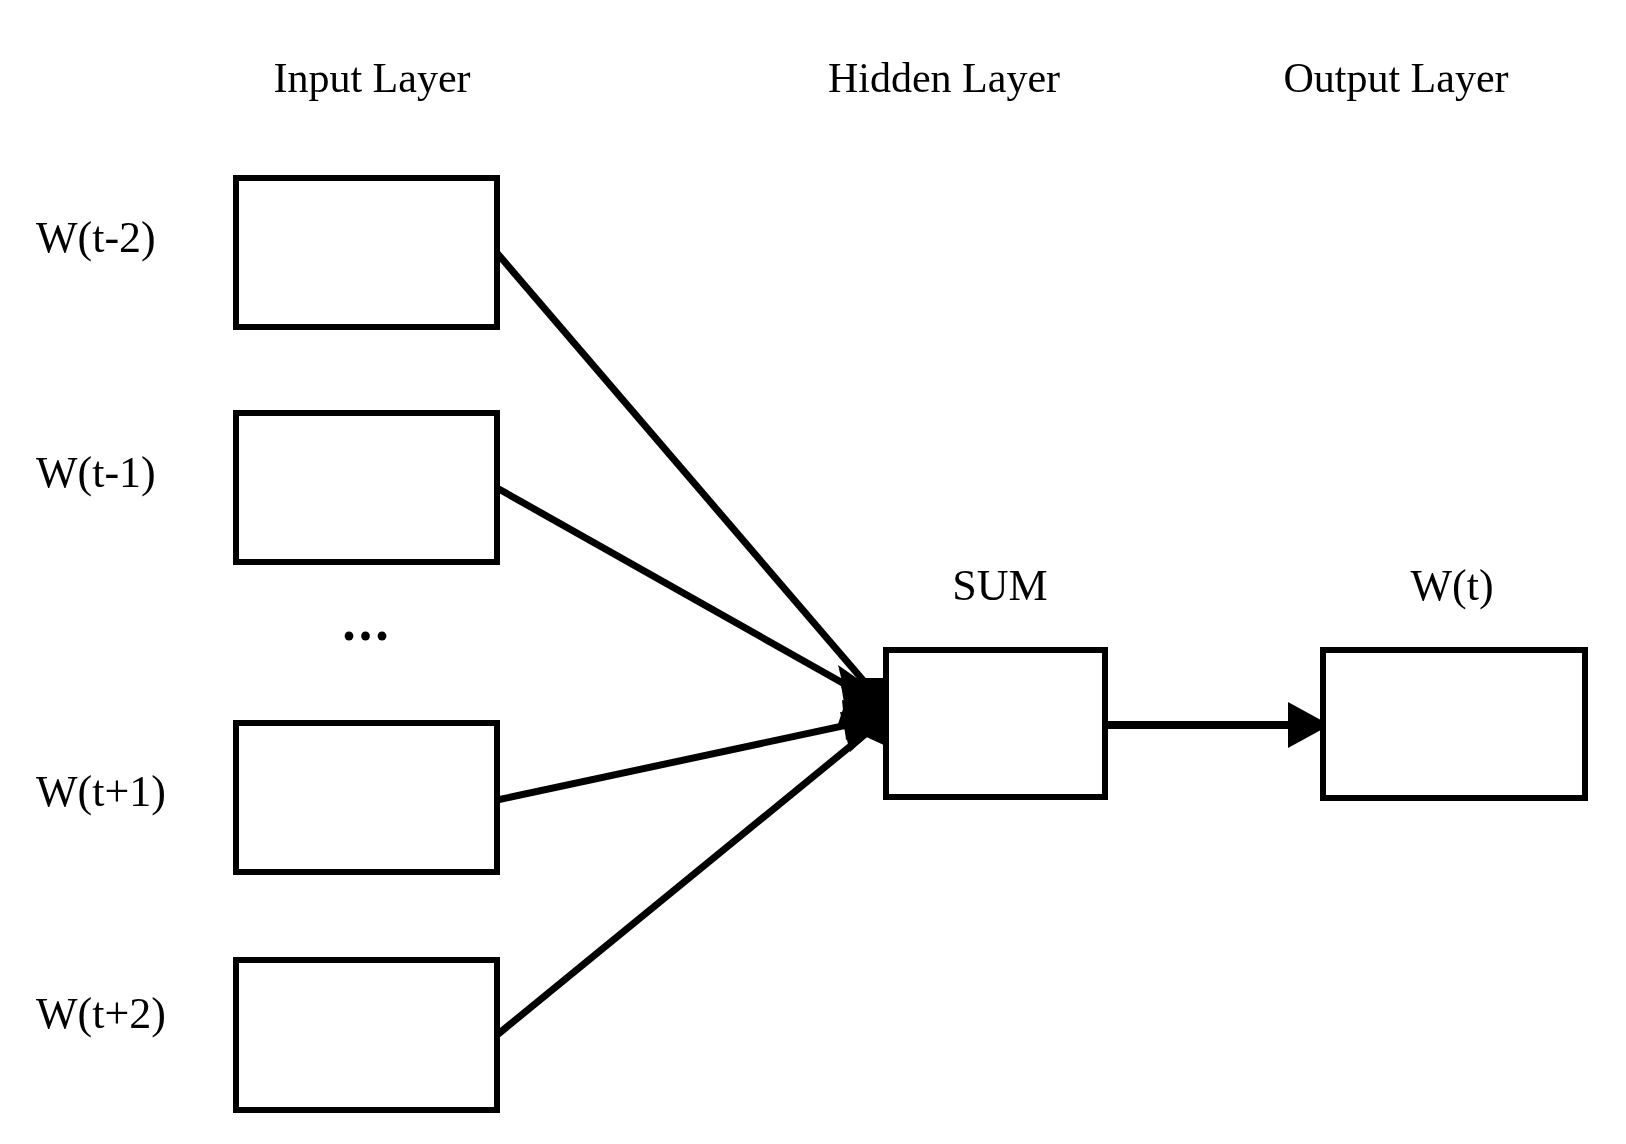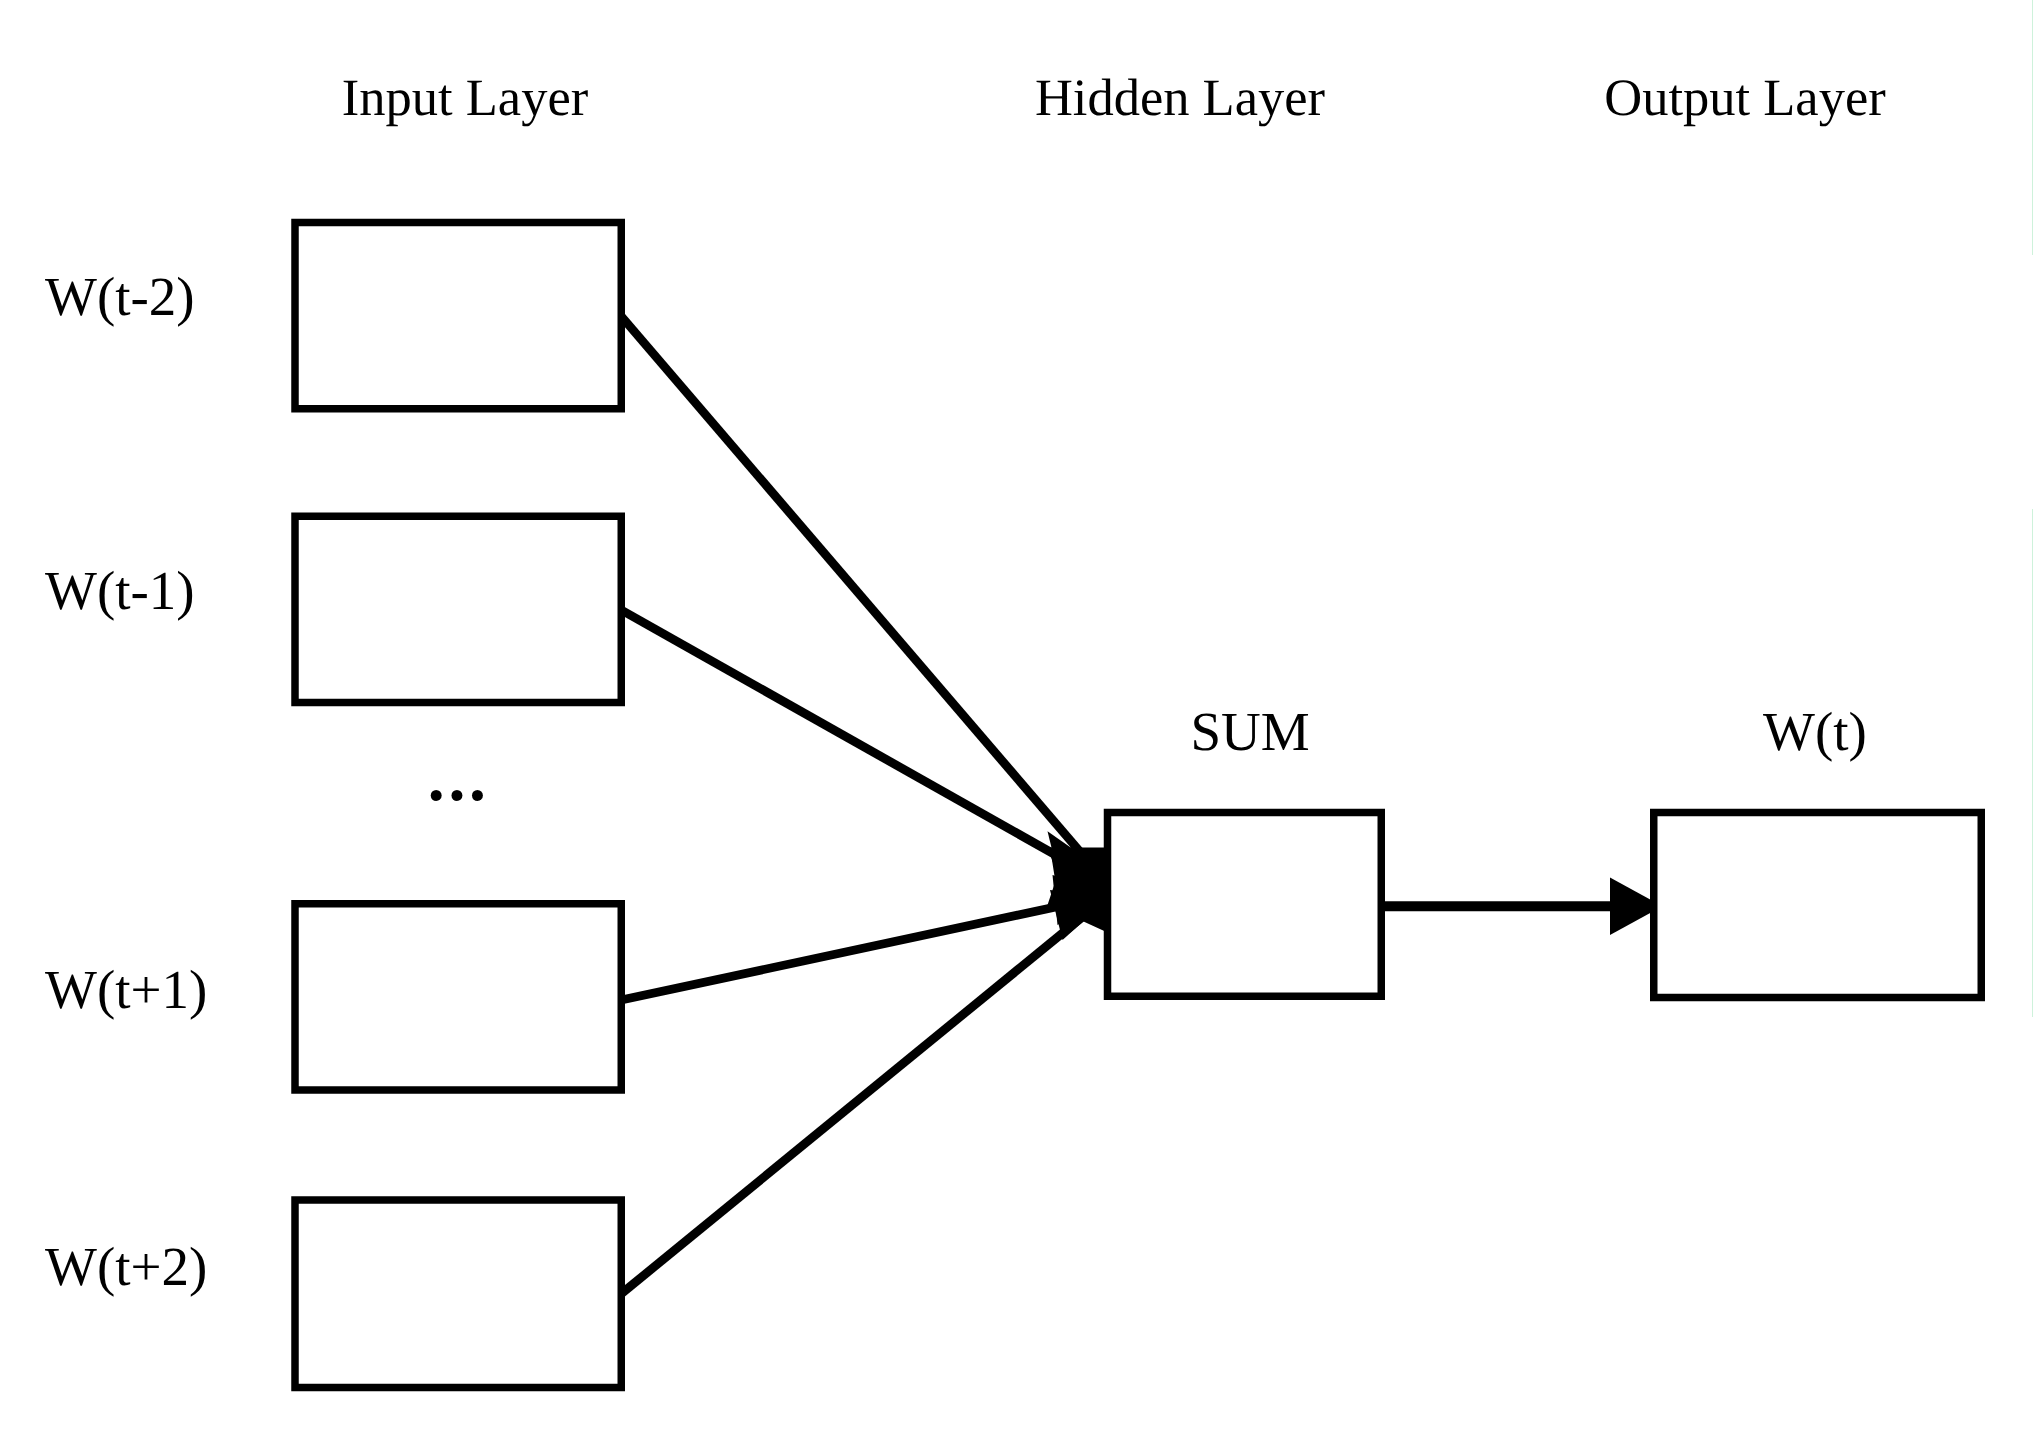--- a/index.html
+++ b/index.html
@@ -12,21 +12,21 @@
     width: 1626px;
     height: 1144px;
     overflow: hidden;
     font-family: "Liberation Serif", "DejaVu Serif", serif;
     color: #000000;
   }
   #diagram-root {
     position: relative;
     width: 1626px;
     height: 1144px;
-    background: #22c55e;
+    background: #86efac;
   }
   svg#diagram-canvas {
     position: absolute;
     inset: 0;
     width: 1626px;
     height: 1144px;
     display: block;
   }
   .layer-header {
     font-family: "Liberation Serif", "DejaVu Serif", serif;

